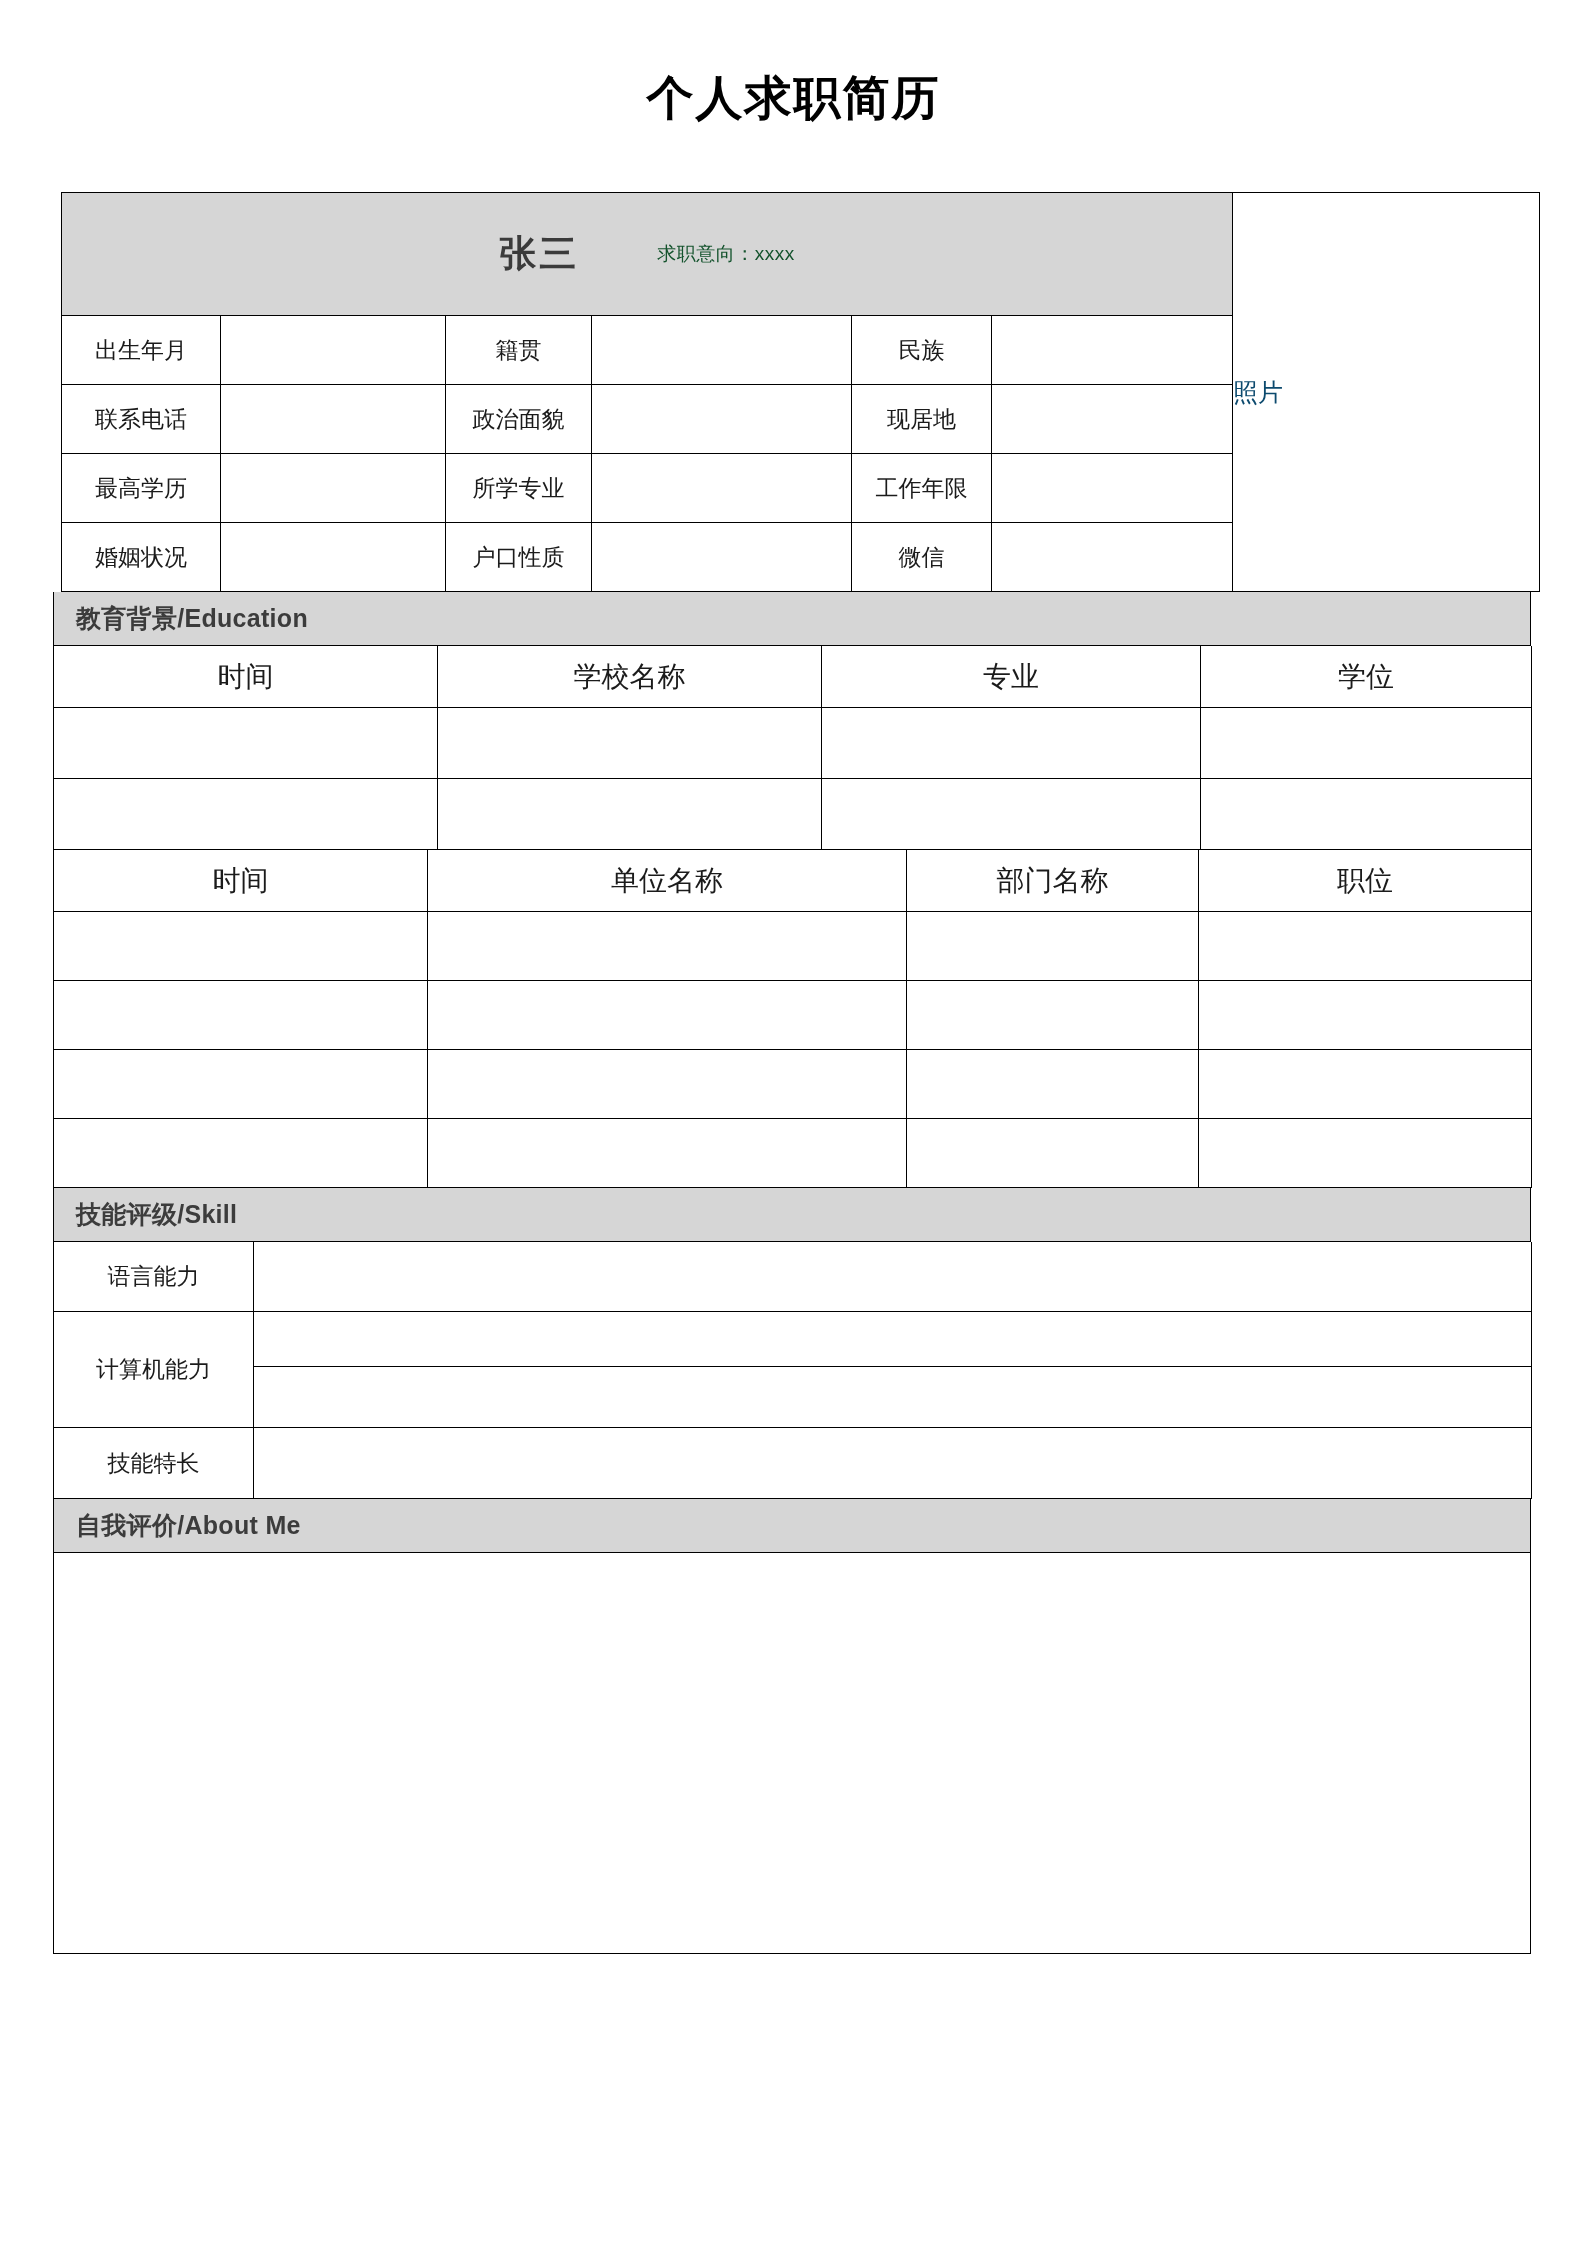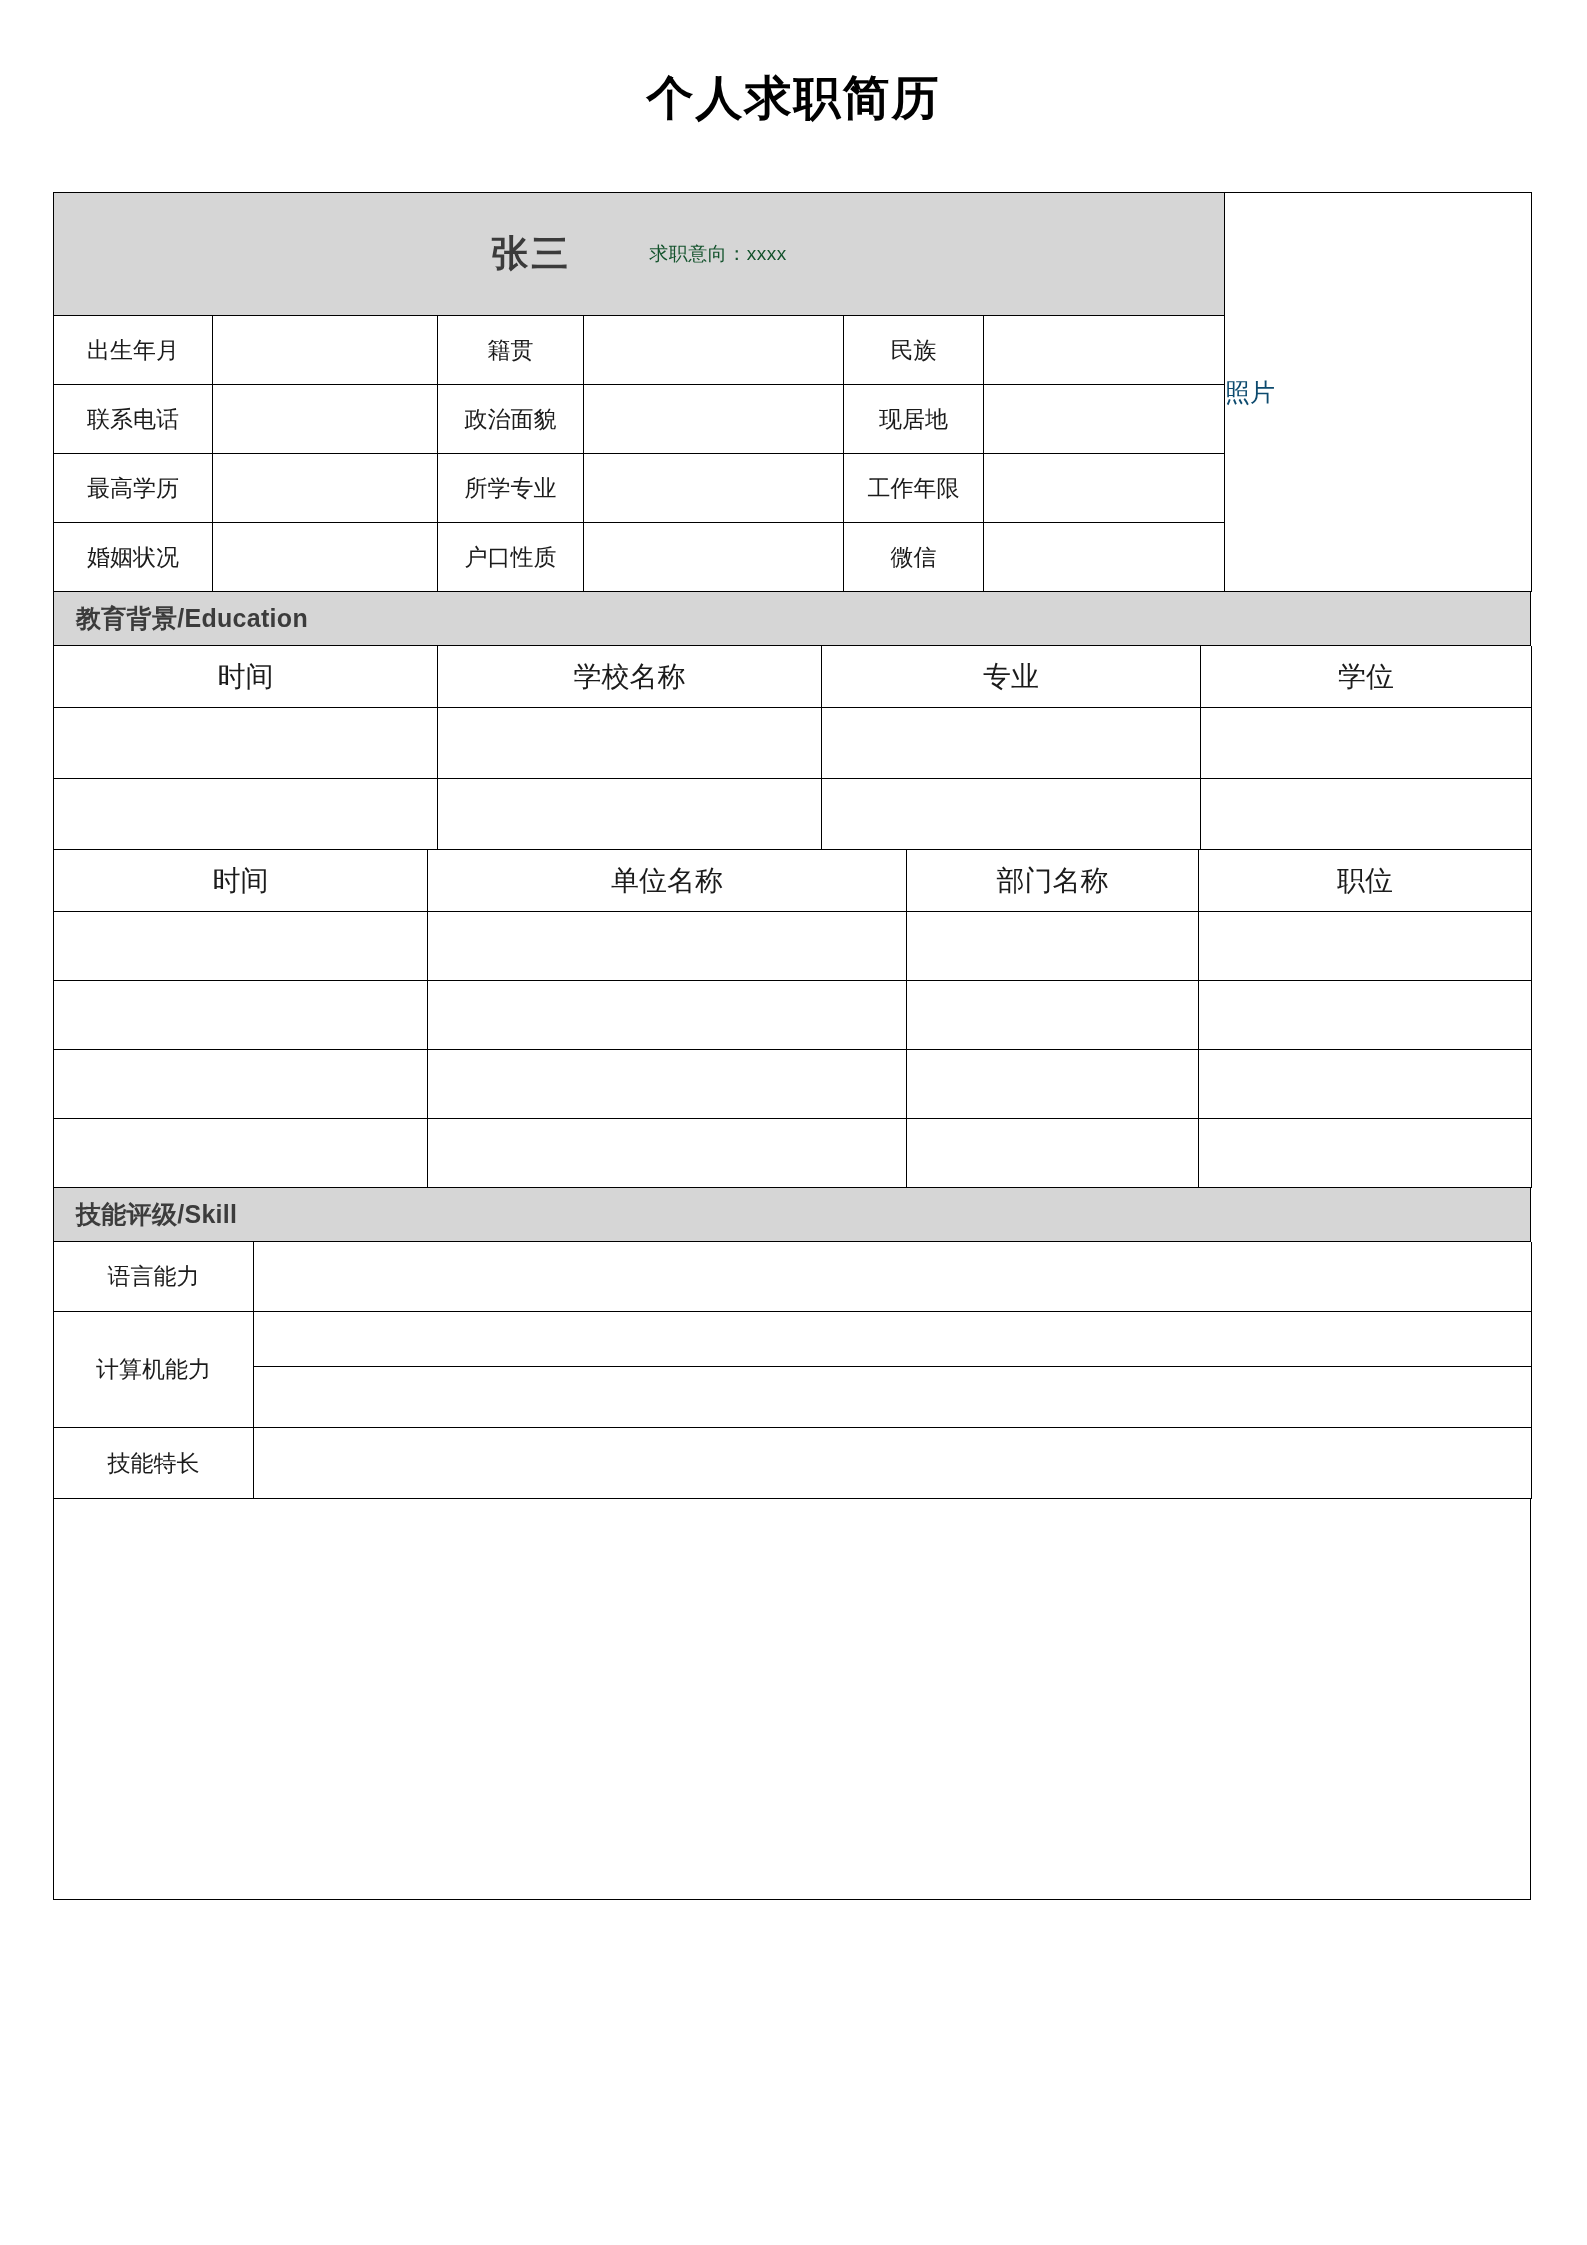--- a/index.html
+++ b/index.html
@@ -36,21 +36,21 @@
 
   
   .resume {
     position: absolute;
     left: 53px;
     top: 192px;
     width: 1478px;
   }
 
   
-  .identity-table { border-collapse: collapse; table-layout: fixed; width: 100%; }
+  .identity-table { border-collapse: collapse; table-layout: fixed; width: 100%; margin-left: 8px; }
   .identity-table td { border: 1.5px solid #000; padding: 0; vertical-align: middle; }
 
   .name-bar {
     background: #d6d6d6;
     height: 122px;
     text-align: center;
     position: relative;
   }
   .name-bar .inner {
     display: flex;
@@ -311,17 +311,20 @@
         <tr>
           <td class="skill-value" style="height:60px;"></td>
         </tr>
         <tr>
           <td class="skill-label" style="height:70px;">技能特长</td>
           <td class="skill-value" style="height:70px;"></td>
         </tr>
       </tbody>
     </table>
 
+    <div class="section-head">
+      <span>自我评价/About Me</span>
+    </div>
 
     <div class="about-body"></div>
 
   </div>
 </div>
 
 </body></html>

